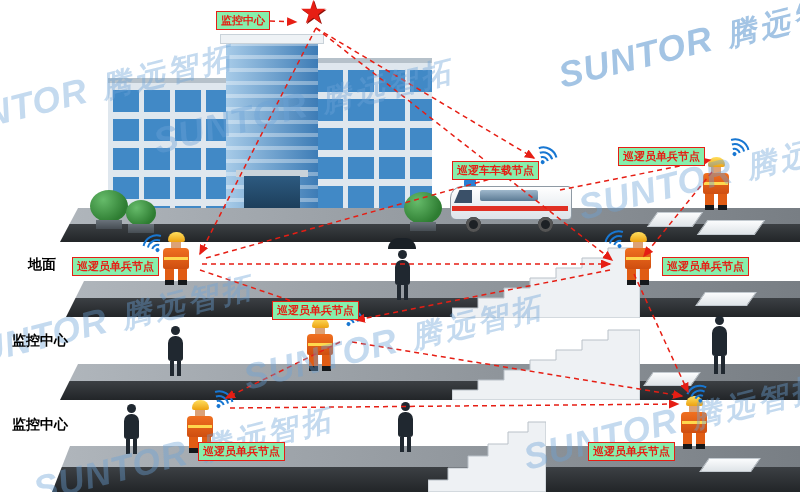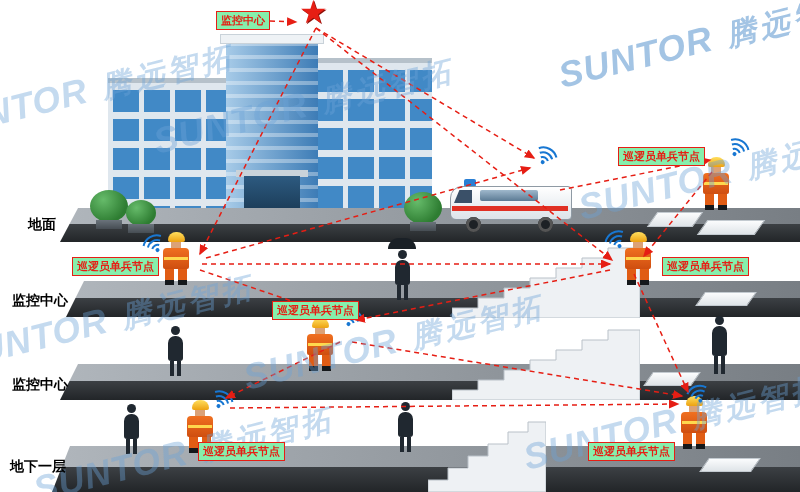--- a/index.html
+++ b/index.html
@@ -42,21 +42,21 @@
   .plat-front{height:54%;background:linear-gradient(#3c4044,#222528);}
 
   
   .stairs{position:absolute;z-index:3;}
   .rail{position:absolute;background:linear-gradient(#fbfcfd,#dfe4e8);border:1px solid #c3cad0;
         transform:skewX(-35deg);z-index:4;}
 
   
   .node-label{position:absolute;z-index:9;background:#86efac;border:1px solid #e61e14;color:#e61e14;
               font-size:11px;font-weight:bold;padding:1px 4px;line-height:1.35;white-space:nowrap;}
-  .level-label{position:absolute;z-index:9;color:#000;font-size:14px;font-weight:bold;white-space:nowrap;}
+  .level-label{position:absolute;z-index:9;color:#000;font-size:14px;font-weight:bold;white-space:nowrap;margin-top:40px;}
   .star{position:absolute;left:299px;top:-4px;z-index:9;color:#e61e14;font-size:32px;line-height:1;
         text-shadow:1px 1px 0 #8c0f09;}
 
   
   .ambulance{position:absolute;left:450px;top:176px;width:122px;height:56px;z-index:4;}
   .amb-body{position:absolute;left:0;top:10px;width:120px;height:32px;border:1px solid #8f9aa4;
             background:linear-gradient(#ffffff,#dce3e9);border-radius:12px 4px 4px 6px;}
   .amb-windshield{position:absolute;left:4px;top:14px;width:18px;height:13px;background:#3a5068;
                   clip-path:polygon(30% 0,100% 0,100% 100%,0 100%);}
   .amb-window{position:absolute;left:30px;top:14px;width:58px;height:11px;border-radius:2px;
@@ -322,20 +322,21 @@
       <line x1="610" y1="270" x2="356" y2="320" marker-end="url(#arr)"></line>
       <line x1="340" y1="342" x2="226" y2="398" marker-end="url(#arr)"></line>
       <line x1="352" y1="342" x2="682" y2="396" marker-end="url(#arr)"></line>
       <line x1="634" y1="274" x2="688" y2="392" marker-end="url(#arr)"></line>
       <line x1="230" y1="408" x2="678" y2="404" marker-end="url(#arr)"></line>
     </g>
   </svg>
 
   <div class="star">★</div>
   <div class="node-label" style="left:216px;top:11px">监控中心</div>
+  <div class="node-label" style="left:452px;top:161px">巡逻车车载节点</div>
   <div class="node-label" style="left:618px;top:147px">巡逻员单兵节点</div>
   <div class="node-label" style="left:72px;top:257px">巡逻员单兵节点</div>
   <div class="node-label" style="left:662px;top:257px">巡逻员单兵节点</div>
   <div class="node-label" style="left:272px;top:301px">巡逻员单兵节点</div>
   <div class="node-label" style="left:198px;top:442px">巡逻员单兵节点</div>
   <div class="node-label" style="left:588px;top:442px">巡逻员单兵节点</div>
 
   <div class="level-label" style="left:28px;top:216px">地面</div>
   <div class="level-label" style="left:12px;top:292px">监控中心</div>
   <div class="level-label" style="left:12px;top:376px">监控中心</div>

